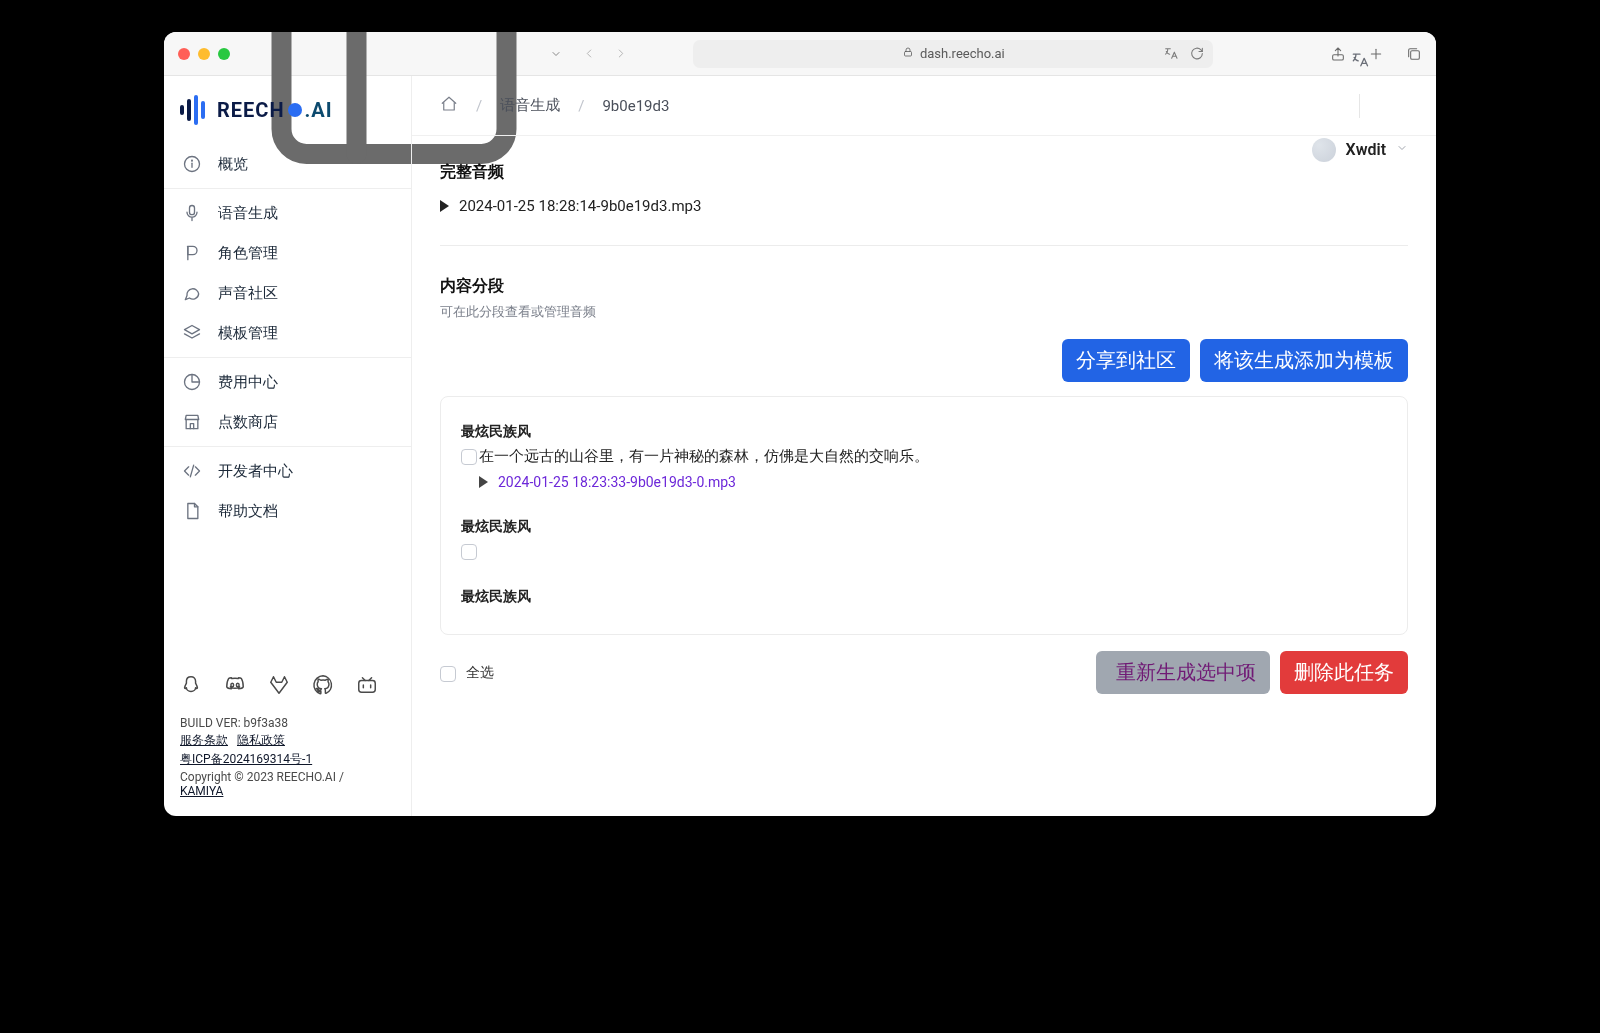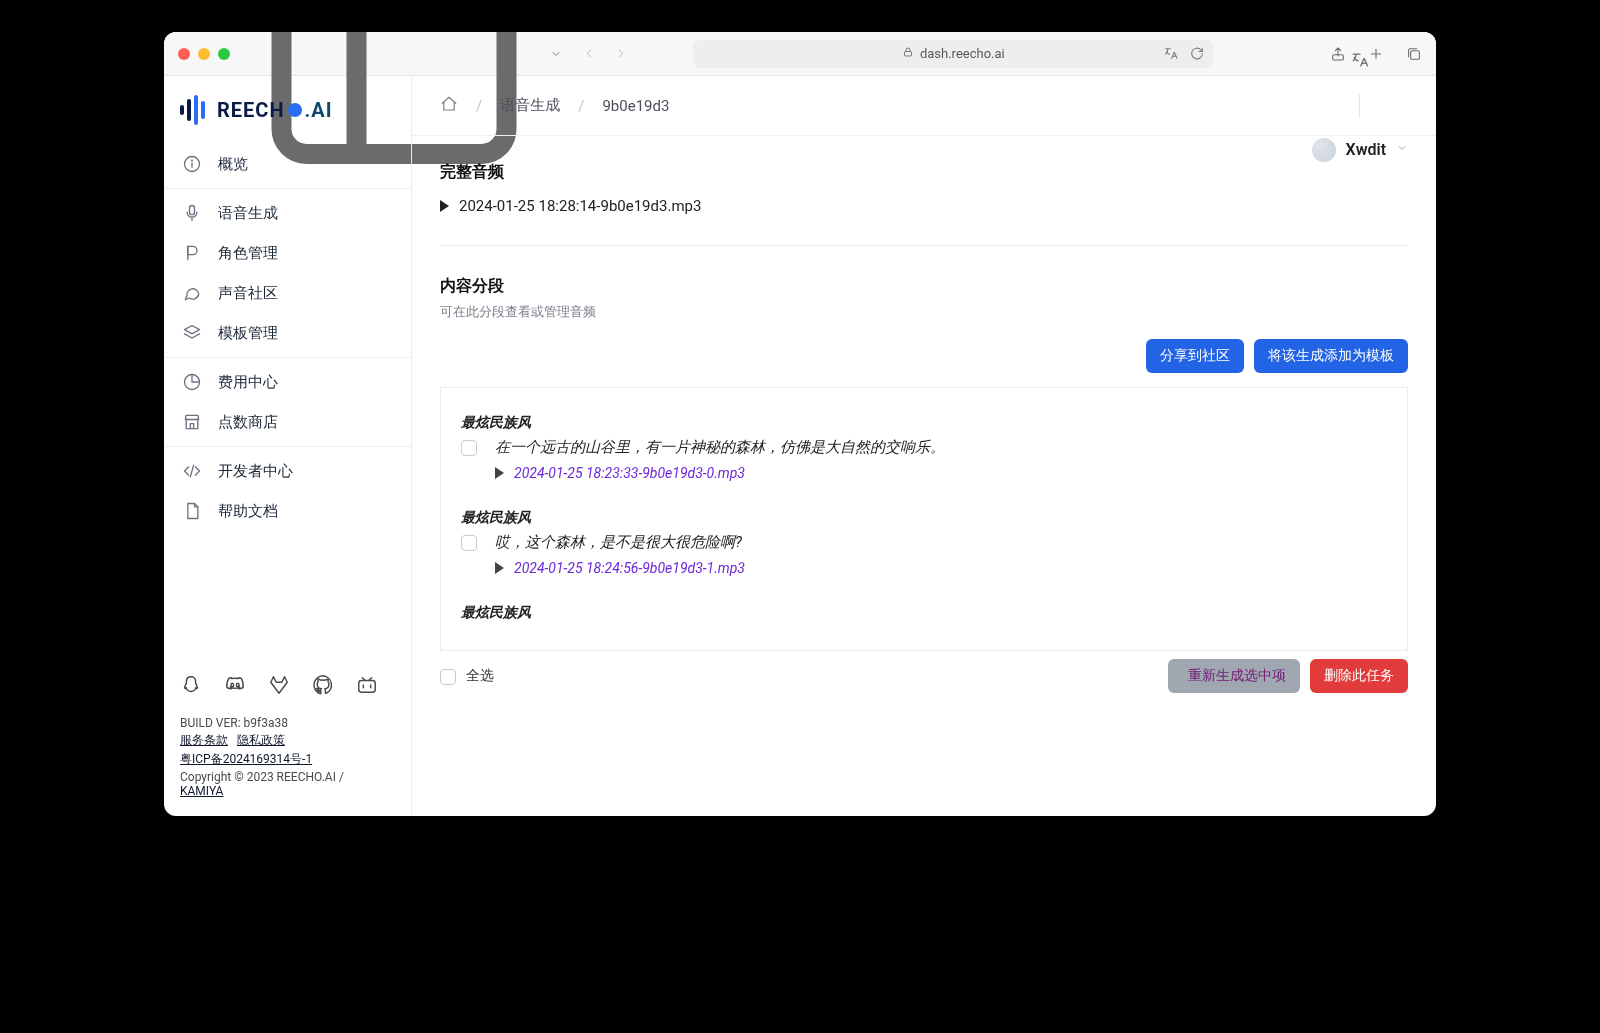--- a/index.html
+++ b/index.html
@@ -117,38 +117,37 @@
   .chev { color:#8a8f99; font-size:12px; }
 
   .content { padding: 26px 28px 18px; overflow:auto; }
   .section-title { font-size:16px; font-weight:700; color:#111; }
   .audio-line { display:flex; align-items:center; gap:10px; margin-top:14px; color:#222; font-size:15px; }
   .play-tri { width:0; height:0; border-left:9px solid #222; border-top:6px solid transparent; border-bottom:6px solid transparent; cursor:pointer; }
   hr.sep { border:none; border-top:1px solid #ececec; margin: 30px 0; }
 
   .sub-title { font-size:13px; color:#7a7f8a; margin-top:6px; }
   .btn-row { display:flex; justify-content:flex-end; gap:10px; margin: 18px 0 14px; }
-  .btn { border:none; border-radius:6px; padding: 8px 14px; font-size:14px; cursor:pointer; }
+  .btn { border:none; border-radius:6px; padding: 8px 14px; font-size:20px; cursor:pointer; }
   .btn-primary { background:#2264e5; color:#fff; }
   .btn-gray { background:#a0a7b0; color:#701a75;padding-left:20px; }
   .btn-danger { background:#e23b3b; color:#fff; }
 
   .card {
-    border:1px solid #ececec; border-radius:0;
+    border:1px solid #ececec; border-radius:8px;
     padding: 14px 20px 6px;
-    font-style: italic;
   }
   .seg-item { padding: 12px 0 16px; }
   .seg-role { font-size:14px; font-weight:600; color:#222; margin-bottom:6px; }
-  .seg-row { display:flex; align-items:flex-start; gap:18px; }
+  .seg-row { display:flex; align-items:flex-start; gap:2px; }
   .cb { width:16px; height:16px; border:1.5px solid #c6cad2; border-radius:4px; background:#fff; flex:0 0 16px; margin-top:2px; cursor:pointer; }
   .seg-text { font-size:15px; color:#222; }
   .seg-audio { display:flex; align-items:center; gap:10px; margin-top:8px; color:#6d28d9; font-size:14px; }
 
-  .bottom-row { display:flex; align-items:center; margin-top:8px;gap:16px; }
+  .bottom-row { display:flex; align-items:center; margin-top:16px;gap:16px; }
   .select-all { display:flex; align-items:center; gap:10px; font-size:14px; color:#333; cursor:pointer; }
   .bottom-row .actions { margin-left:auto; display:flex; gap:10px; }
 
   
   svg { width:100%; height:100%; stroke:currentColor; fill:none; stroke-width:1.6; stroke-linecap:round; stroke-linejoin:round; }
 </style>
 </head>
 <body>
 
 <div class="window">
@@ -439,27 +438,20 @@
                   <span>2024-01-25 18:23:33-9b0e19d3-0.mp3</span>
                 </div>
               </div>
             </div>
           </div>
 
           <div class="seg-item">
             <div class="seg-role">最炫民族风</div>
             <div class="seg-row">
               <div class="cb"></div>
-              <div>
-                <div class="seg-text">哎，这个森林，是不是很大很危险啊?</div>
-                <div class="seg-audio">
-                  <div class="play-tri" style="border-left-color:#444"></div>
-                  <span>2024-01-25 18:24:56-9b0e19d3-1.mp3</span>
-                </div>
-              </div>
             </div>
           </div>
 
           <div class="seg-item">
             <div class="seg-role">最炫民族风</div>
           </div>
         </div>
 
         <div class="bottom-row">
           <label class="select-all">

